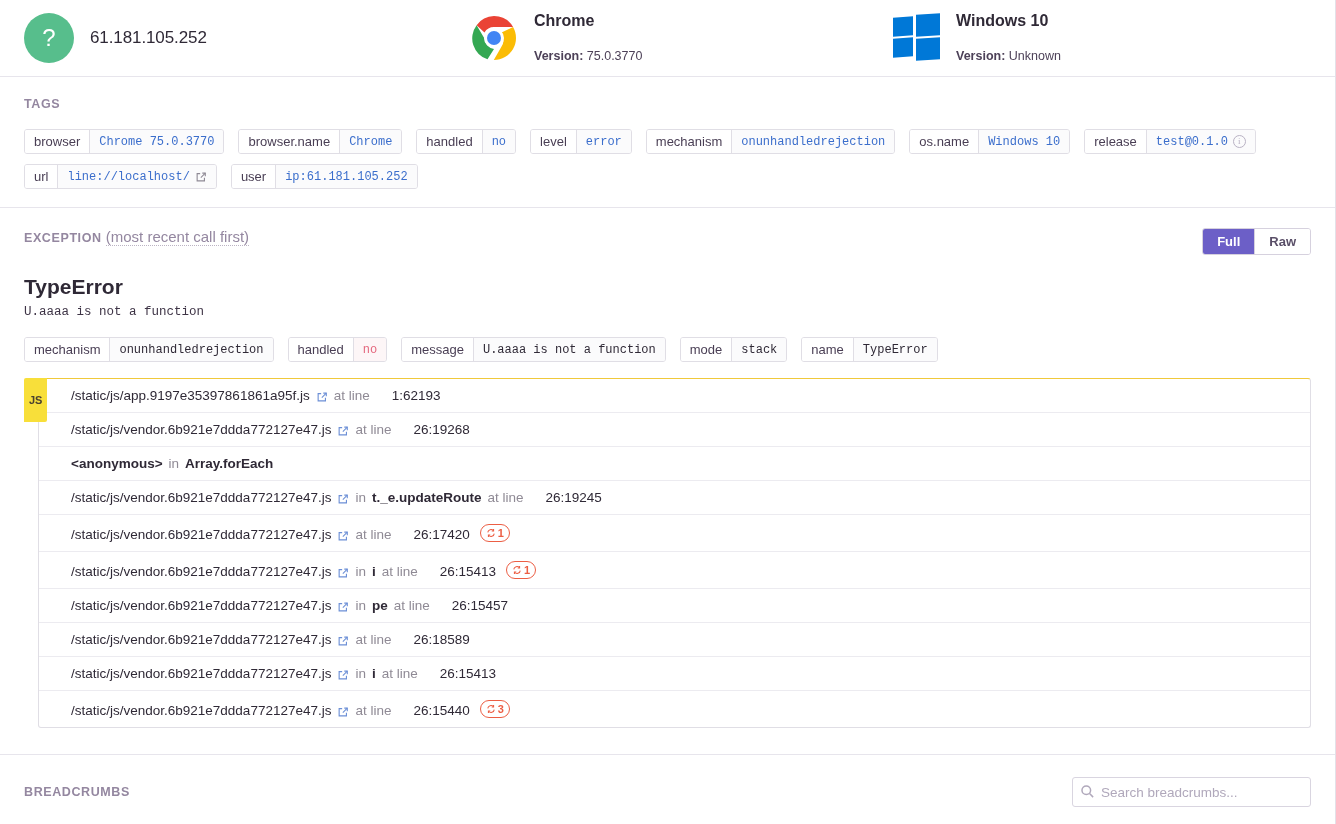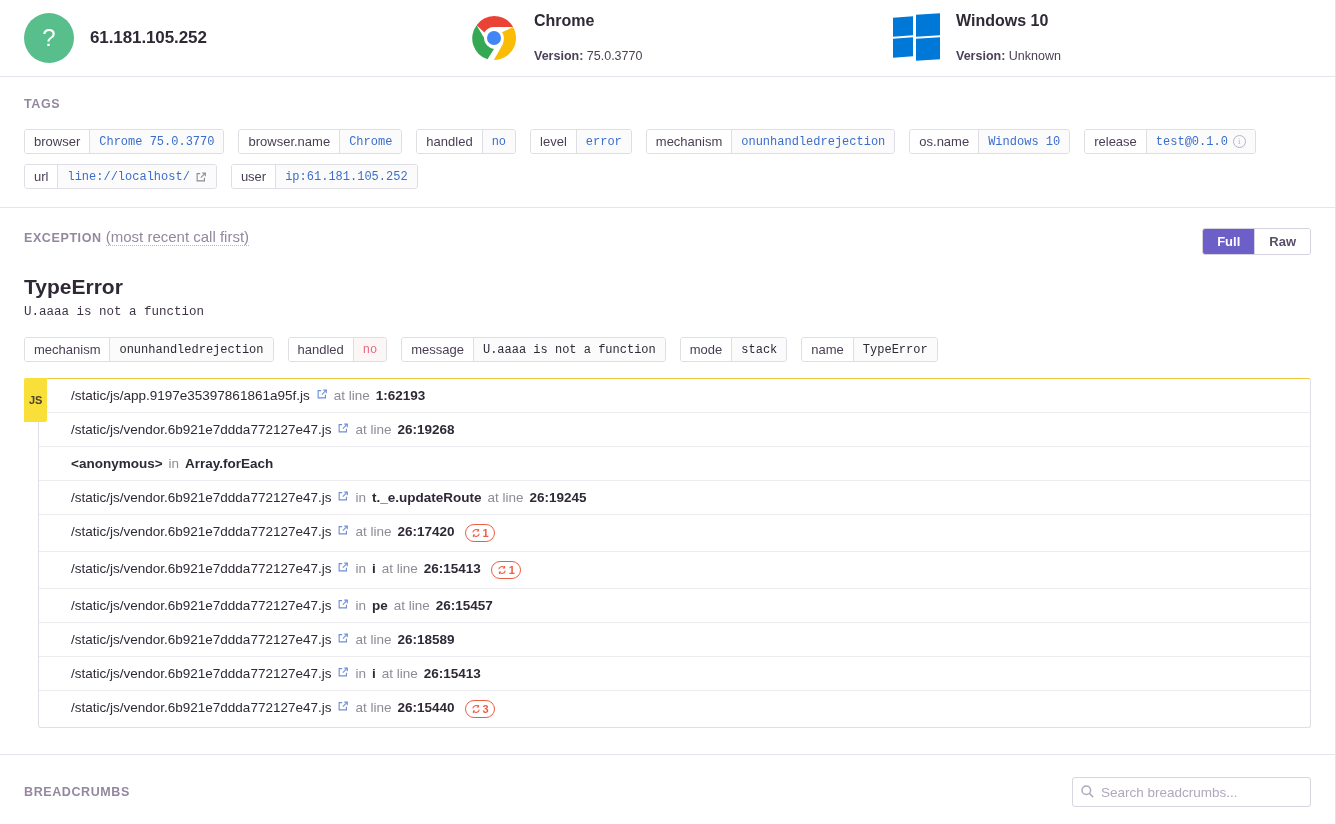--- a/index.html
+++ b/index.html
@@ -40,21 +40,21 @@
     width: 50px; height: 50px;
     border-radius: 50%;
     background: #57be8c;
     color: #fff;
     display: flex; align-items: center; justify-content: center;
     font-size: 24px; font-weight: 400;
     flex: 0 0 auto;
   }
   .ctx-text-1 {
     font-size: 17px;
-    font-weight: bold;
+    font-weight: normal;
     color: #2f2936;
     letter-spacing: -0.1px;
   }
   .ctx-name {
     font-size: 16px;
     font-weight: bold;
     color: #2f2936;
     line-height: 20px;
   }
   .ctx-version {
@@ -174,34 +174,34 @@
   .stack {
     border: 1px solid #e0dee5;
     border-top: 1px solid #f0c93b;
     border-radius: 3px;
     background: #fff;
     margin-left: 14px;
     overflow: hidden;
   }
   .frame {
     display: flex;
-    align-items: flex-start;
+    align-items: flex-end;
     flex-wrap: nowrap;
     gap: 6px;
     padding: 9px 12px 9px 32px;
     font-size: 13.5px;
     border-top: 1px solid #ecebf0;
     white-space: nowrap;
   }
   .frame:first-child { border-top: none; }
   .frame .fname { color: #2f2936; font-weight: normal; }
   .frame .anon { color: #2f2936; font-weight: bold; }
   .frame .muted { color: #8f8a95; }
   .frame .fn { color: #2f2936; font-weight: bold; }
-  .frame .lineno { color: #2f2936; font-weight: bold; }
+  .frame .lineno { color: #2f2936; font-weight: normal; margin-left: 16px; }
   .repeat {
     display: inline-flex; align-items: center; gap: 2px;
     border: 1px solid #ec5e44;
     border-radius: 11px;
     padding: 0px 5px;
     height: 18px;
     color: #ec5e44;
     font-size: 11px;
     font-weight: bold;
     margin-left: 4px;

